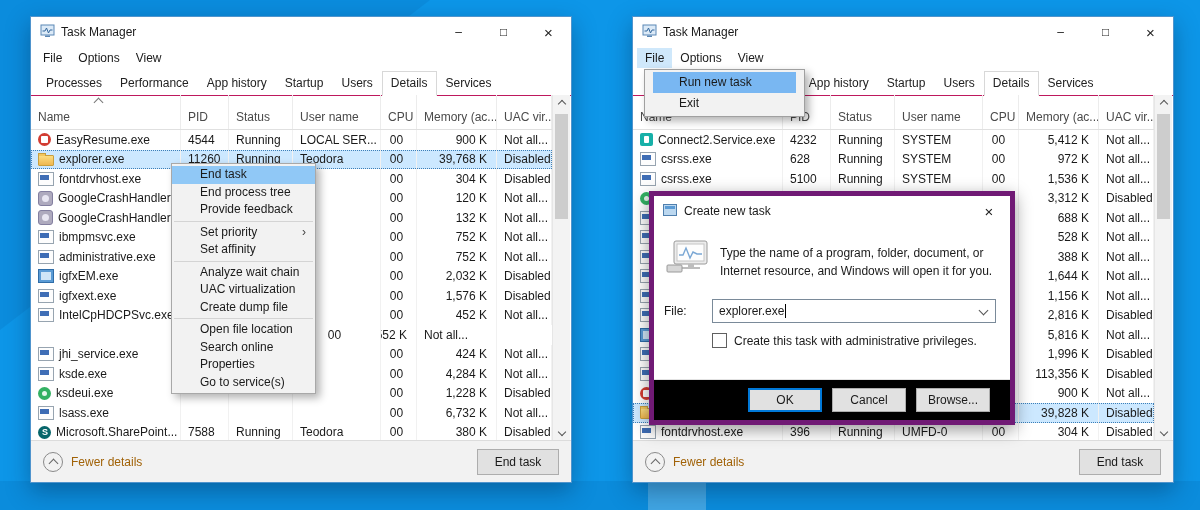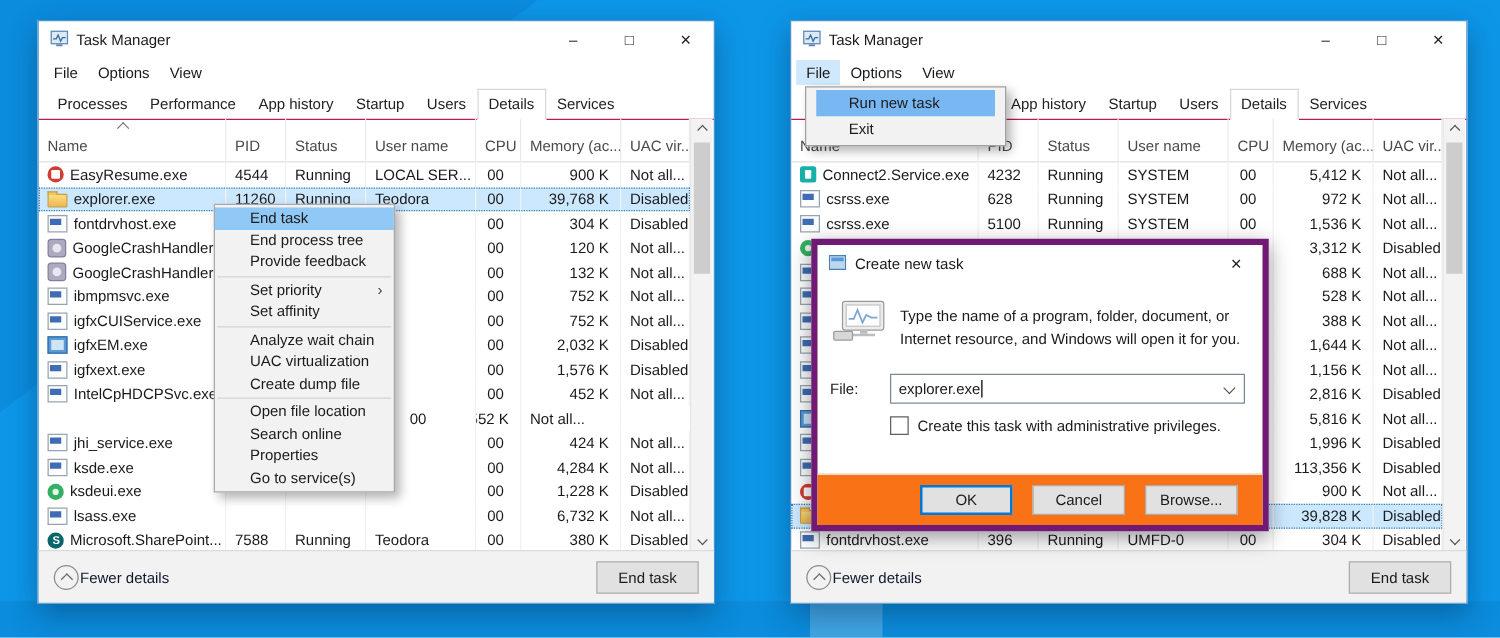--- a/index.html
+++ b/index.html
@@ -69,21 +69,21 @@
   .chev.down{transform:rotate(225deg)}
   .chev.sm{width:5px;height:5px;border-color:#555}
   .sbtn .up{margin-top:3px}
   .sbtn .down{margin-bottom:3px}
   .vtrack{flex:1;position:relative}
   .vthumb{position:absolute;left:2px;right:2px;top:4px;height:105px;background:#cdcdcd}
 
   
   .wfooter{position:absolute;left:0;right:0;bottom:0;height:41px;background:#f2f2f2;
     border-top:1px solid #dcdcdc;display:flex;align-items:center;padding:0 12px}
-  .fdtoggle{display:flex;align-items:center;gap:1px;color:#0f172a}
+  .fdtoggle{display:flex;align-items:center;gap:8px;color:#a16207}
   .circle{width:18px;height:18px;border:1px solid #8a8a8a;border-radius:50%;display:flex;
     align-items:center;justify-content:center;flex:none}
   .circle .chev{width:6px;height:6px;border-color:#666;margin-top:3px}
   .btn-endtask{margin-left:auto;width:82px;height:26px;background:#e1e1e1;border:1px solid #adadad;
     font-family:inherit;font-size:12px;color:#1a1a1a}
 
   
   .ctxmenu{position:absolute;left:140px;top:146px;width:143px;background:#f2f2f2;border:1px solid #a8a8a8;
     box-shadow:4px 4px 8px rgba(0,0,0,.3);padding:2px 0;z-index:5}
   .cmi{height:17.5px;line-height:17.5px;padding-left:28px;position:relative;color:#1a1a1a}
@@ -105,22 +105,22 @@
   .dlg-x{margin-left:auto;width:42px;height:100%;display:flex;align-items:center;justify-content:center;font-size:15px;color:#222}
   .dlg-bodyrow{display:flex;padding:14px 14px 0 12px;gap:10px}
   .dlg-text{padding-top:4px;line-height:18px}
   .openrow{position:absolute;left:10px;top:103px;right:14px;display:flex;align-items:center}
   .openlabel{width:48px;flex:none}
   .combo{flex:1;height:22px;border:1px solid #7a8a99;background:#fff;display:flex;align-items:center;padding-left:6px}
   .caret{width:1px;height:14px;background:#000;margin-left:1px}
   .combo .chev{margin-left:auto;margin-right:8px;width:6px;height:6px;border-color:#555;margin-top:-2px}
   .chkrow{position:absolute;left:58px;top:137px;display:flex;align-items:center;gap:7px}
   .chk{width:13px;height:13px;border:1px solid #606060;background:#fff;flex:none}
-  .dlg-footer{position:absolute;left:0;right:0;bottom:0;height:40px;background:#f97316;border-top:1px solid #e2e2e2;
-    display:flex;align-items:center;justify-content:flex-end;gap:16px;padding-right:20px}
+  .dlg-footer{position:absolute;left:0;right:0;bottom:0;height:40px;background:#000000;border-top:1px solid #e2e2e2;
+    display:flex;align-items:center;justify-content:flex-end;gap:10px;padding-right:20px}
   .dbtn{width:74px;height:24px;background:#e1e1e1;border:1px solid #adadad;font-family:inherit;font-size:12px;color:#1a1a1a}
   .dbtn.focus{border:2px solid #0078d7}
 </style>
 </head>
 <body>
 
 <div class="desktop">
   <div class="shape-a"></div>
   <div class="shape-b"></div>
   <div class="shape-c"></div>
@@ -249,21 +249,21 @@
             <div class="cell c-pid"></div>
             <div class="cell c-status"></div>
             <div class="cell c-user"></div>
             <div class="cell c-cpu">00</div>
             <div class="cell c-mem">752 K</div>
             <div class="cell c-uac">Not all...</div>
           </div>
           <div class="trow">
             <div class="cell c-name">
               <span class="ic ic-app"></span>
-              <span>igfxCUIService.exe</span>
+              <span>administrative.exe</span>
             </div>
             <div class="cell c-pid"></div>
             <div class="cell c-status"></div>
             <div class="cell c-user"></div>
             <div class="cell c-cpu">00</div>
             <div class="cell c-mem">752 K</div>
             <div class="cell c-uac">Not all...</div>
           </div>
           <div class="trow">
             <div class="cell c-name">

